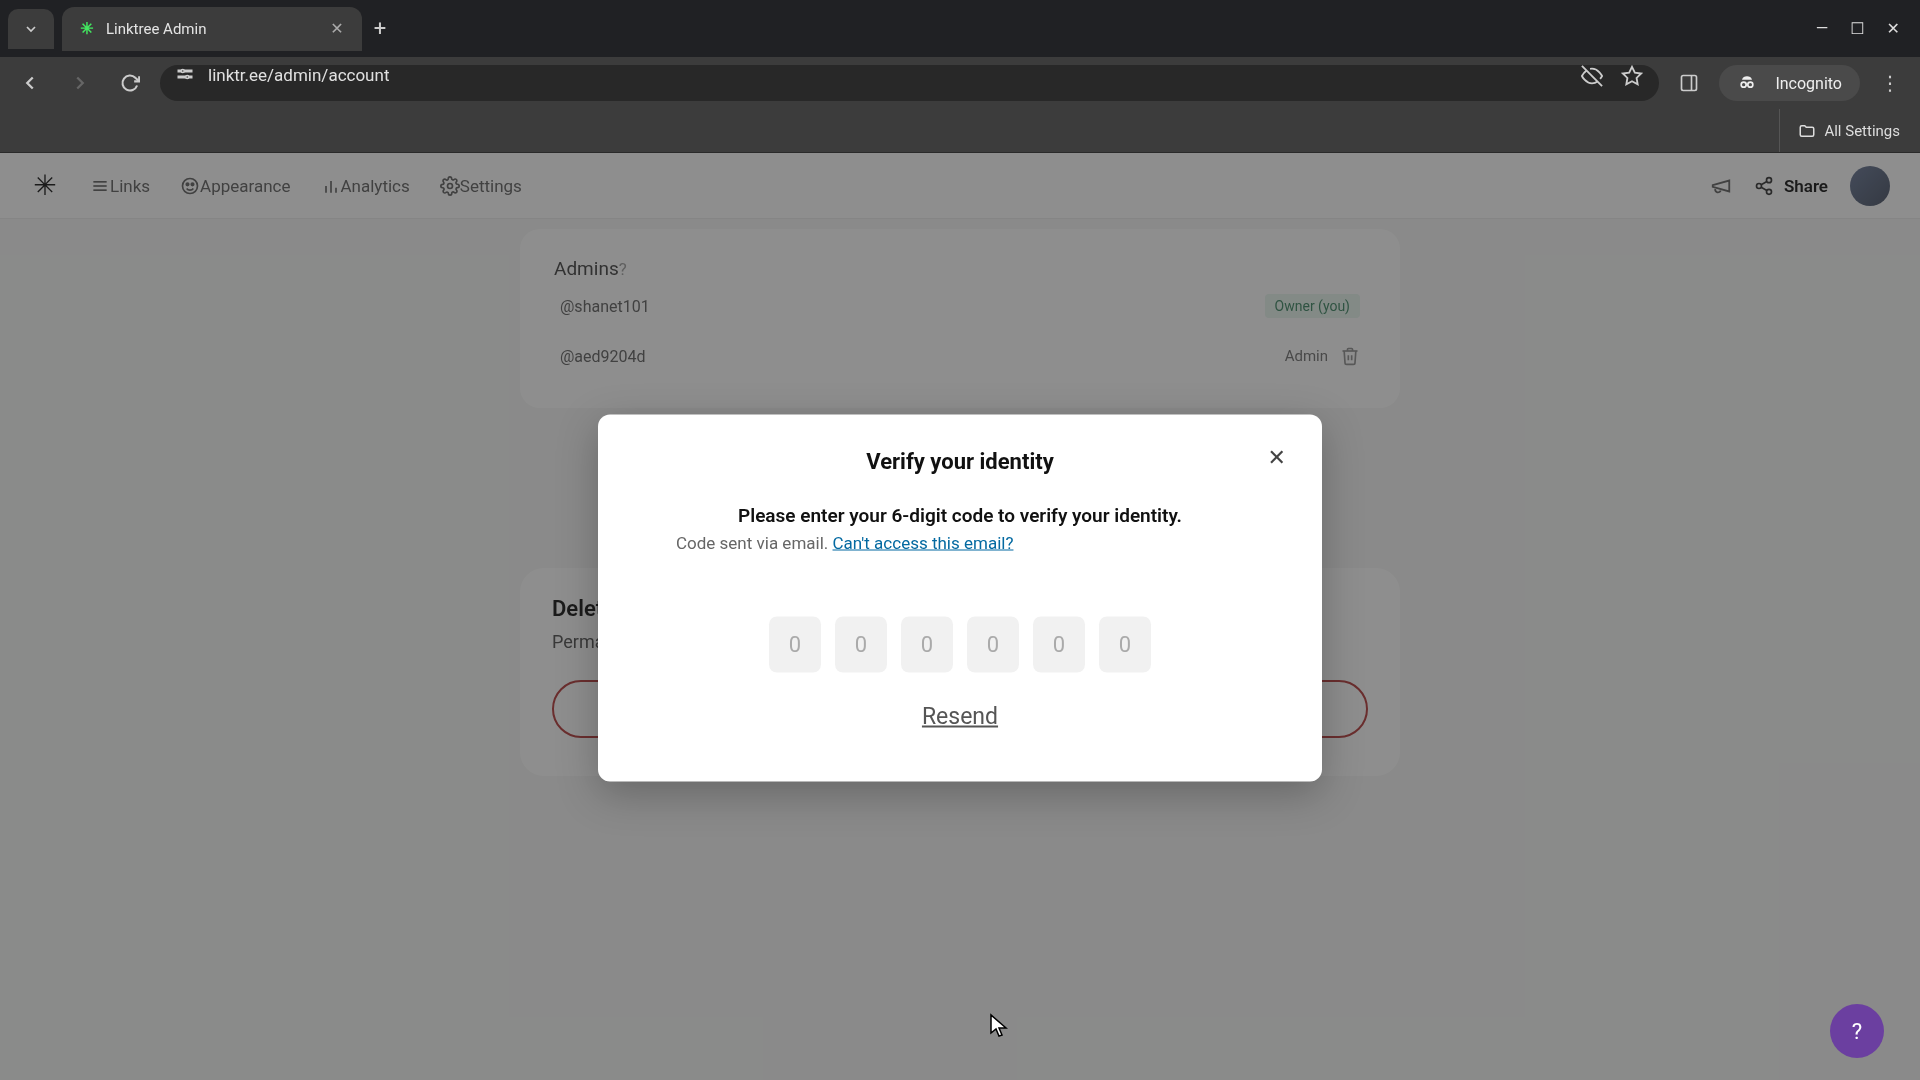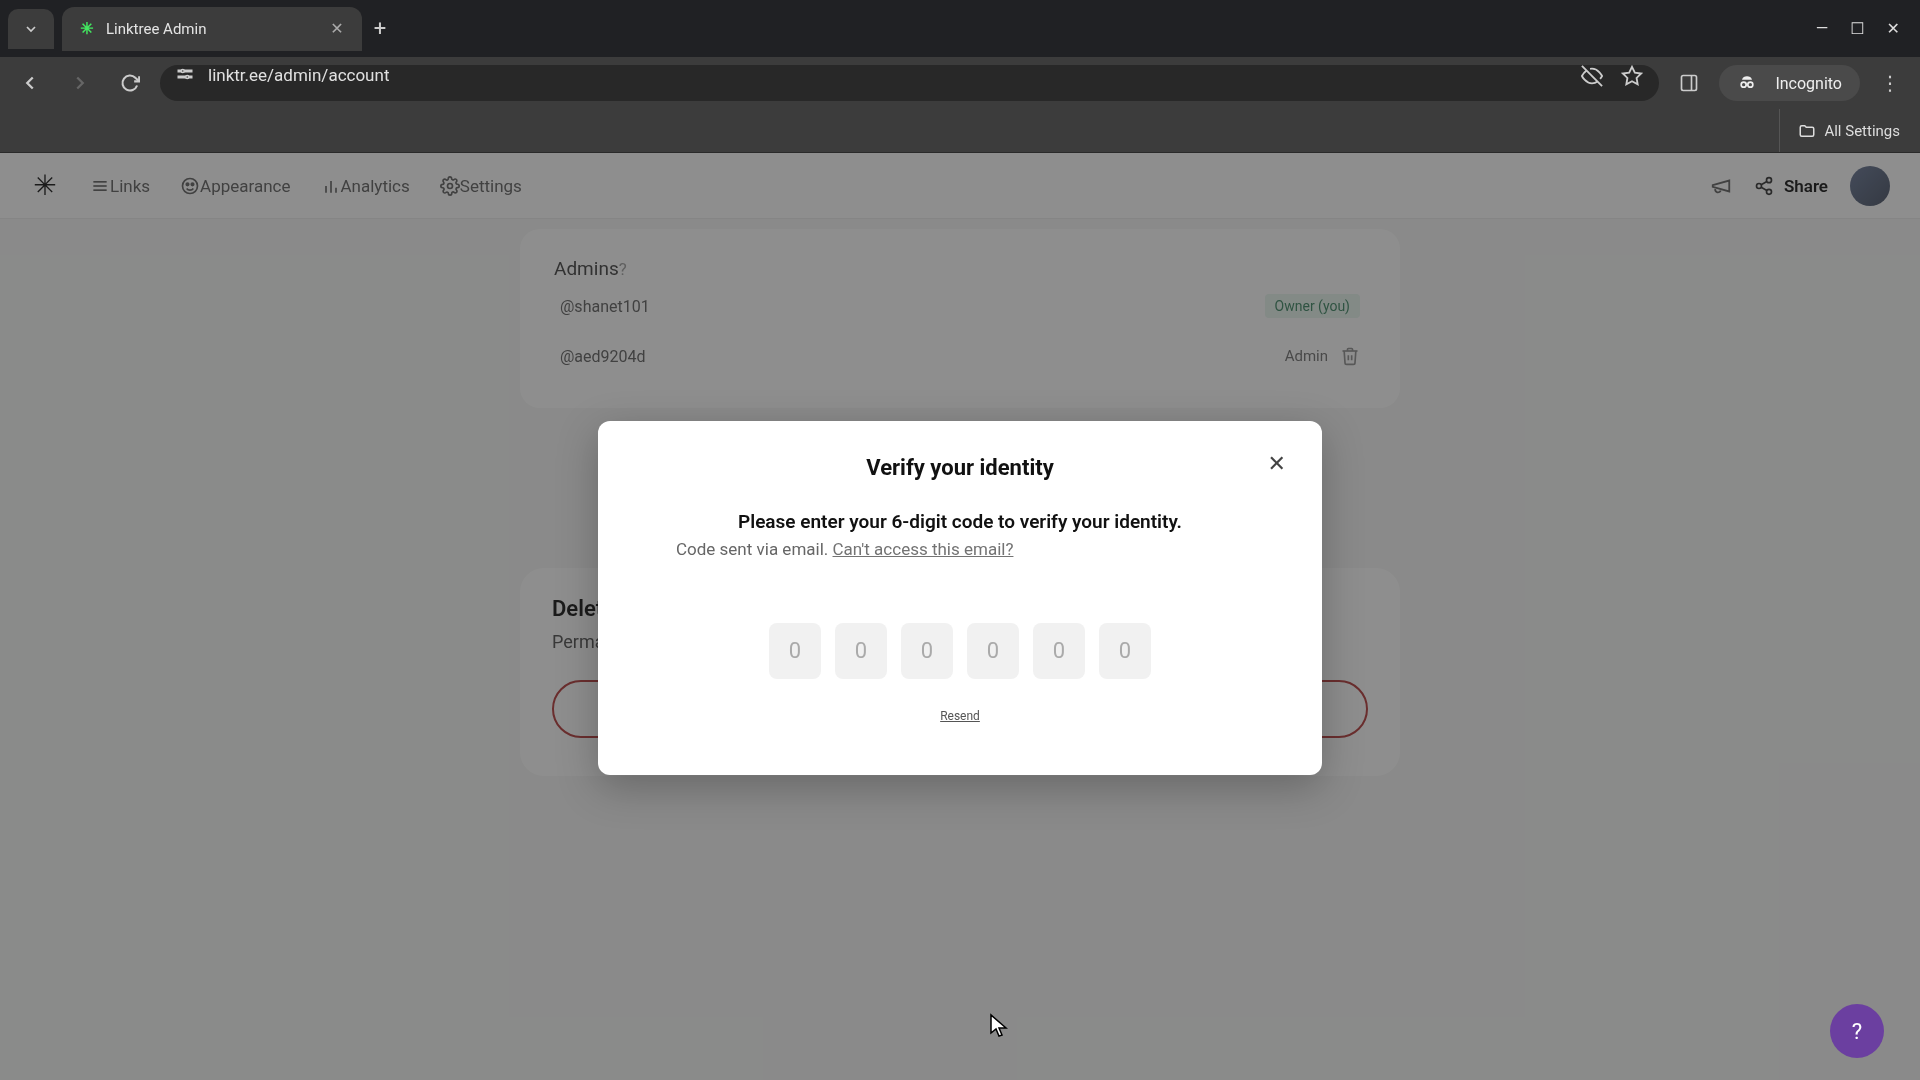--- a/index.html
+++ b/index.html
@@ -329,21 +329,21 @@
   color: #111;
 }
 .modal-sub {
   text-align: left;
   font-size: 17px;
   color: #666;
   margin-top: 6px;
   padding-left: 34px;
 }
 .modal-sub a {
-  color: #737373;
+  color: #0369a1;
   text-decoration: underline;
   cursor: pointer;
 }
 .code-row {
   display: flex;
   gap: 14px;
   justify-content: center;
   margin-top: 64px;
 }
 .code-box {
@@ -353,21 +353,21 @@
   border: none;
   border-radius: 8px;
   text-align: center;
   font-size: 22px;
   color: #999;
 }
 .code-box::placeholder { color: #aaa; }
 .resend {
   text-align: center;
   margin-top: 30px;
-  font-size: 12px;
+  font-size: 23px;
   color: #555;
   text-decoration: underline;
   cursor: pointer;
 }
 
 
 .help-fab {
   position: absolute;
   right: 36px;
   bottom: 22px;

